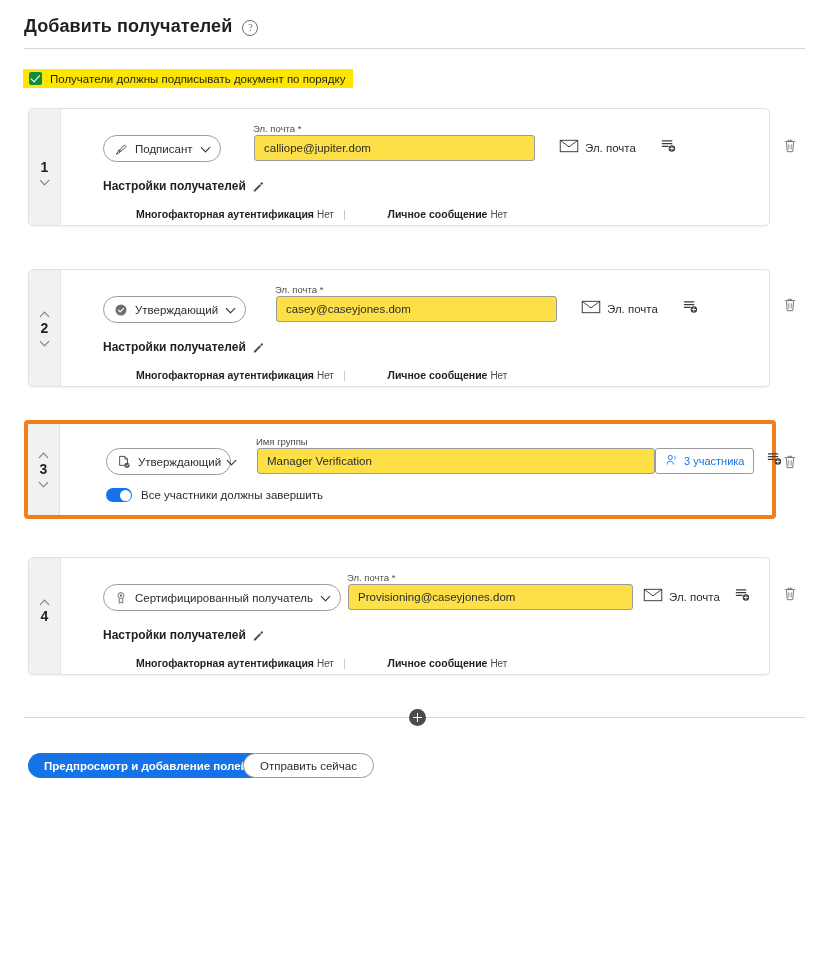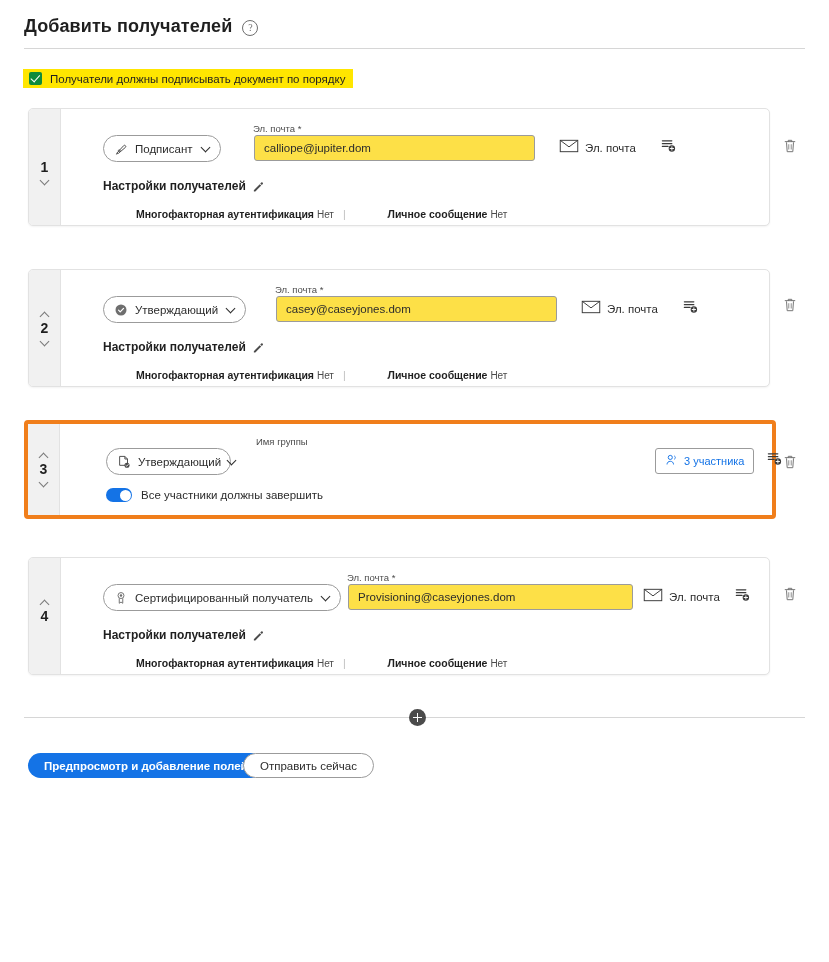--- a/index.html
+++ b/index.html
@@ -351,20 +351,23 @@
               <circle cx="11.4" cy="11.8" r="2.9" fill="#4b4b4b"></circle>
               <path d="M10.1 11.9 L11 12.8 L12.8 10.9" stroke="#fff" stroke-width="1" fill="none" stroke-linecap="round"></path>
             </svg>
         </span>
         <span class="role-label">Утверждающий</span>
         <span class="caret" style="margin-left:auto;"></span>
       </div>
       <div class="field-label" style="left:196px; top:12px;">
         <span>Имя группы</span><span class="req-star"></span>
       </div>
+      <div class="text-input" style="left:197px; top:24px; width:398px;">
+        <span>Manager Verification</span>
+      </div>
       <div class="members-btn" style="left:595px; top:24px;">
         <span>
           <svg viewBox="0 0 16 14" width="14" height="12">
               <circle cx="6" cy="4" r="2.4" fill="none" stroke="#1473E6" stroke-width="1.1"></circle>
               <path d="M2.2 12.2c0-2.3 1.7-3.7 3.8-3.7s3.8 1.4 3.8 3.7" fill="none" stroke="#1473E6" stroke-width="1.1"></path>
               <path d="M10.6 2.2a2.2 2.2 0 0 1 0 4" fill="none" stroke="#1473E6" stroke-width="1"></path>
             </svg>
         </span>
         <span>3 участника</span>
       </div>

